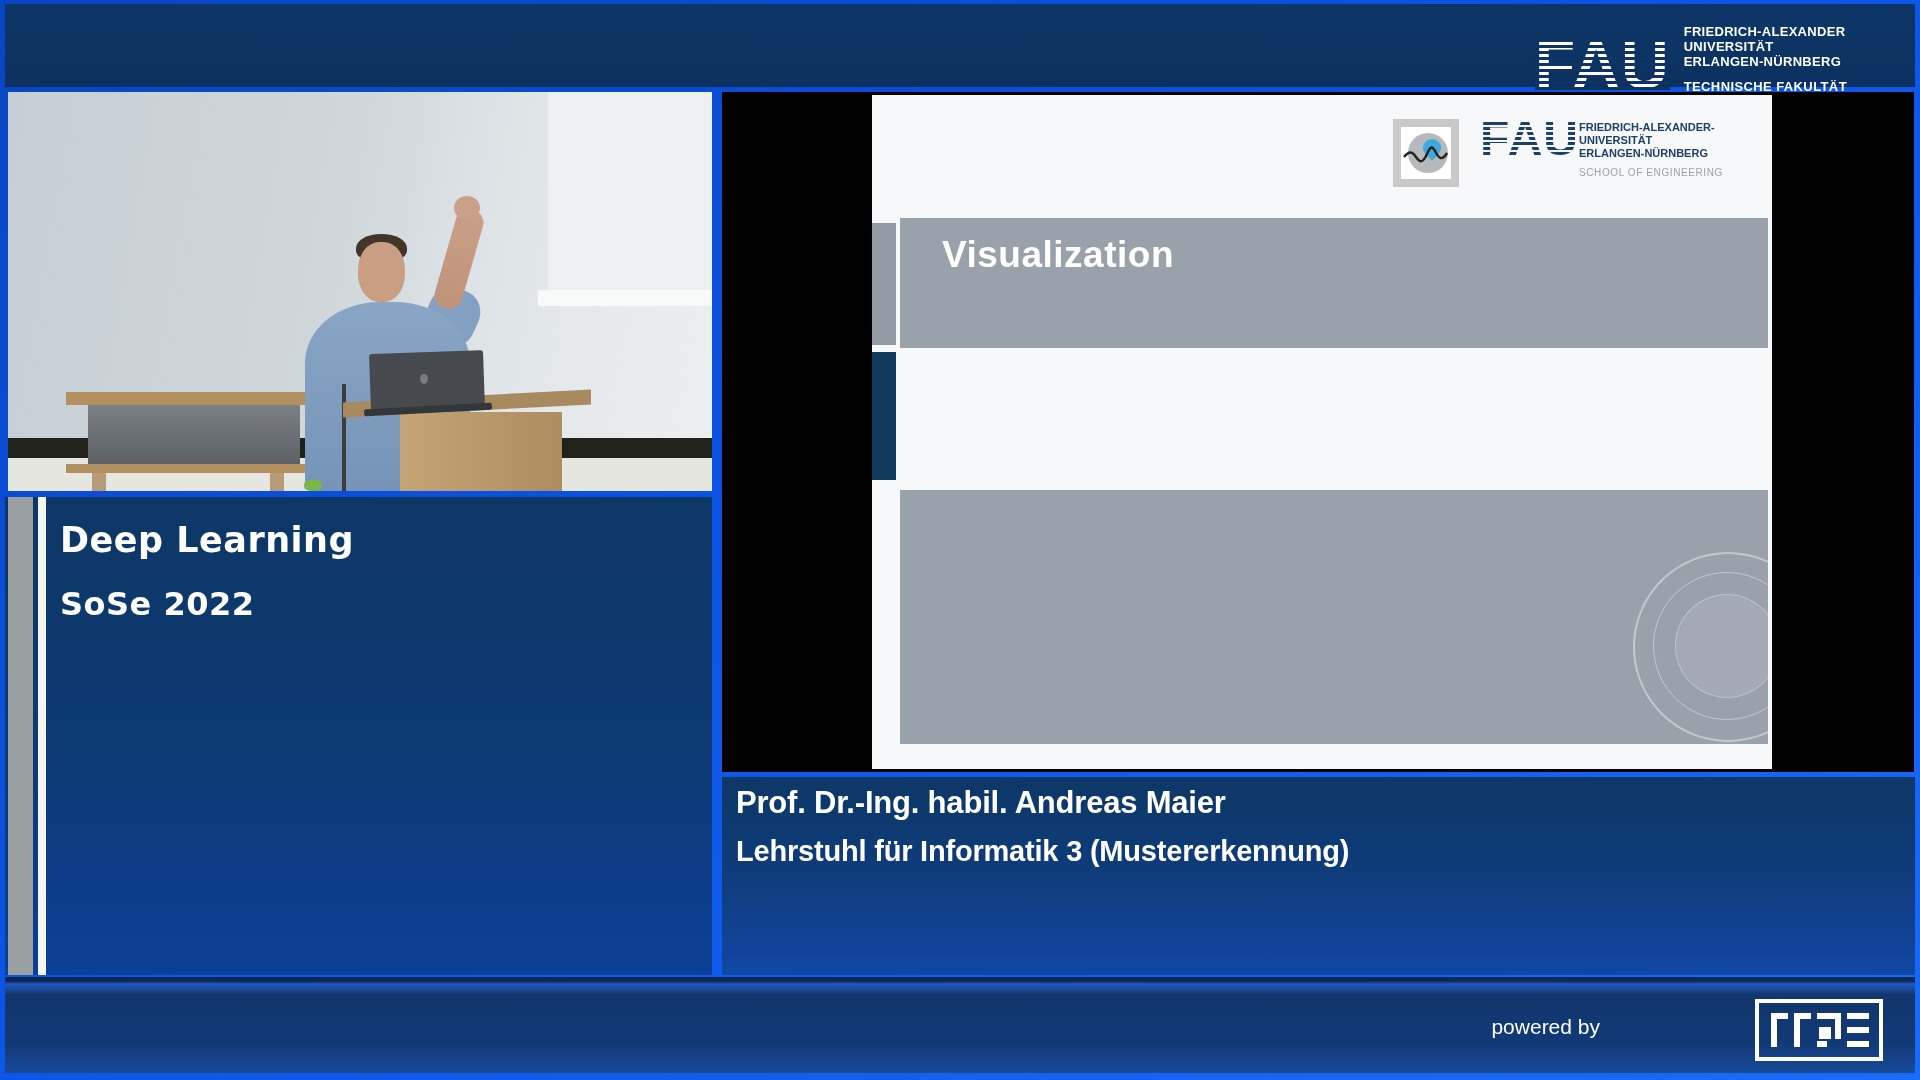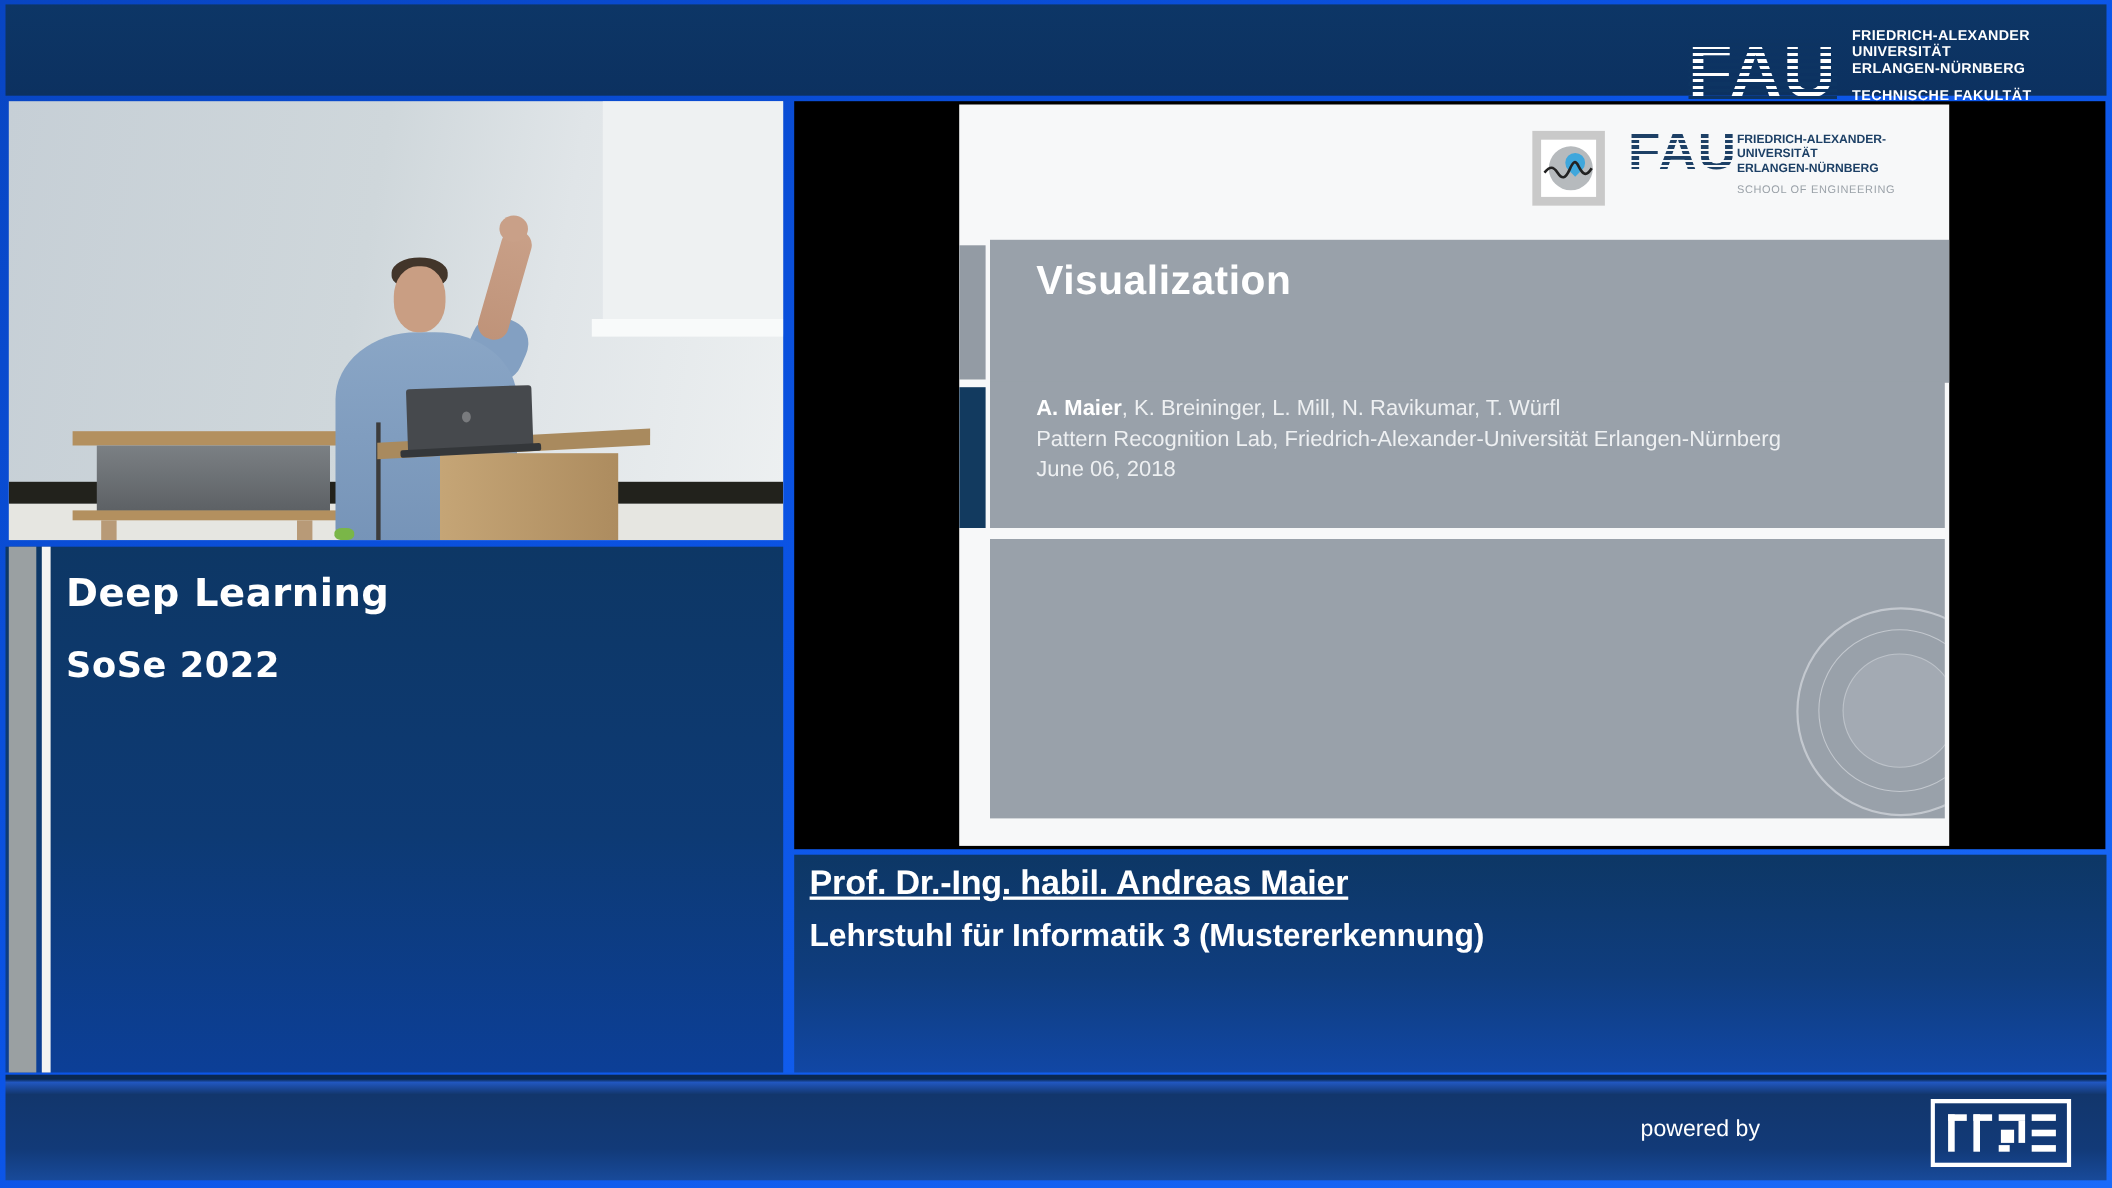--- a/index.html
+++ b/index.html
@@ -109,21 +109,21 @@
   #slide-fau .stripes{
     background:repeating-linear-gradient(180deg,rgba(247,248,249,0) 0 3px,#f7f8f9 3px 5px);
   }
   #slide-fau-text{padding-top:4px;}
   #slide-fau-text .l{color:#1d4066;font-weight:bold;font-size:11px;line-height:13px;}
   #slide-fau-text .school{color:#9aa1a8;font-size:10px;letter-spacing:.6px;margin-top:7px;}
 
   
   .gray-box{background:#99a1aa;}
   #title-tab{left:0;top:128px;width:24px;height:122px;background:#939ba4;}
-  #title-box{left:28px;top:123px;width:868px;height:130px;padding-left:32px;}
+  #title-box{left:28px;top:123px;width:868px;height:130px;}
   #slide-title{left:42px;top:16px;color:#fff;font-weight:bold;font-size:37px;letter-spacing:.5px;}
   #author-tab{left:0;top:257px;width:24px;height:128px;background:#123a5f;}
   #author-box{left:28px;top:252px;width:868px;height:133px;color:#eef0f2;font-size:20px;}
   #author-box .line{position:absolute;left:42px;white-space:nowrap;}
   #authors-line{top:13px;}
   #affil-line{top:41px;}
   #date-line{top:69px;}
   #authors-line b{color:#fff;}
   #bottom-box{left:28px;top:395px;width:868px;height:254px;overflow:hidden;}
   .seal{border-radius:50%;border:2px solid rgba(238,240,243,.5);}
@@ -132,21 +132,21 @@
   #seal-inner{left:775px;top:104px;width:102px;height:102px;
     background:rgba(238,240,243,.12);border:1px solid rgba(238,240,243,.35);}
 
   
   #right-info{
     left:722px;top:777px;width:1193px;height:198px;
     background:linear-gradient(180deg,#0d3765 0%,#0f3d7e 55%,#1147a5 100%);
   }
   #speaker-name{
     left:14px;top:8px;color:#fff;font-weight:bold;font-size:31px;
-    font-family:"Liberation Sans",sans-serif;letter-spacing:-.2px;text-decoration:underline;
+    font-family:"Liberation Sans",sans-serif;letter-spacing:-.2px;
   }
   #speaker-dept{
     left:14px;top:58px;color:#fff;font-weight:bold;font-size:29px;
     font-family:"Liberation Sans",sans-serif;letter-spacing:-.2px;
   }
 
   
   #bottom-bar{
     left:5px;top:977px;width:1910px;height:96px;
     background:linear-gradient(180deg,#0a2850 0%,#0a2850 4px,#2157c0 7px,#12366c 18px,#123a78 70%,#184a9a 100%);
@@ -232,25 +232,20 @@
           <div class="school">SCHOOL OF ENGINEERING</div>
         </div>
       </div>
 
       <div class="abs" id="title-tab"></div>
       <div class="abs gray-box" id="title-box">
         <div class="abs" id="slide-title">Visualization</div>
       </div>
 
       <div class="abs" id="author-tab"></div>
-      <div class="abs gray-box" id="author-box">
-        <div class="line" id="authors-line"><b>A. Maier</b><span>, K. Breininger, L. Mill, N. Ravikumar, T. Würfl</span></div>
-        <div class="line" id="affil-line">Pattern Recognition Lab, Friedrich-Alexander-Universität Erlangen-Nürnberg</div>
-        <div class="line" id="date-line">June 06, 2018</div>
-      </div>
 
       <div class="abs gray-box" id="bottom-box">
         <div class="abs seal" id="seal-outer"></div>
         <div class="abs seal" id="seal-mid"></div>
         <div class="abs seal" id="seal-inner"></div>
       </div>
     </div>
   </div>
 
   <div class="abs" id="right-info">

